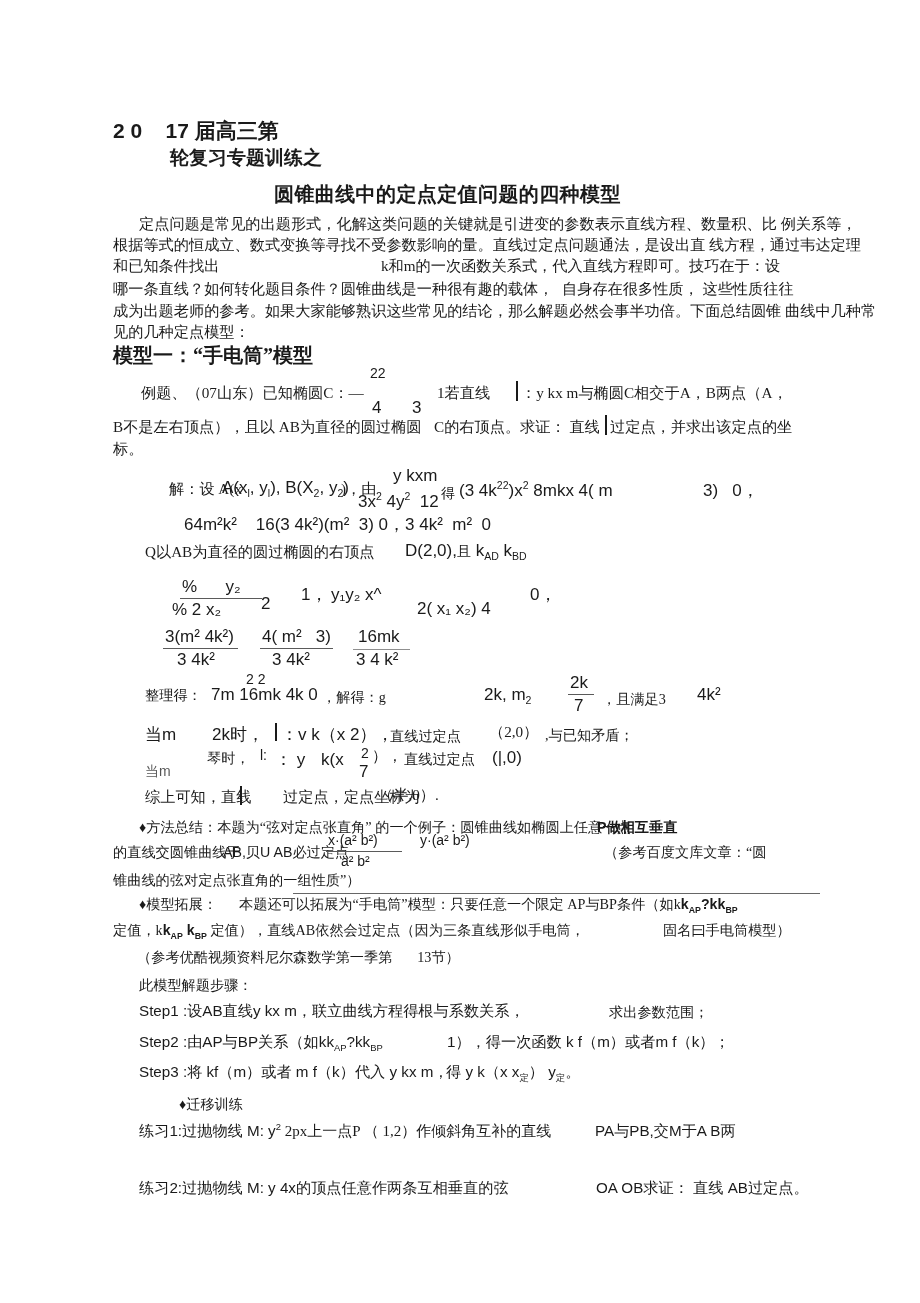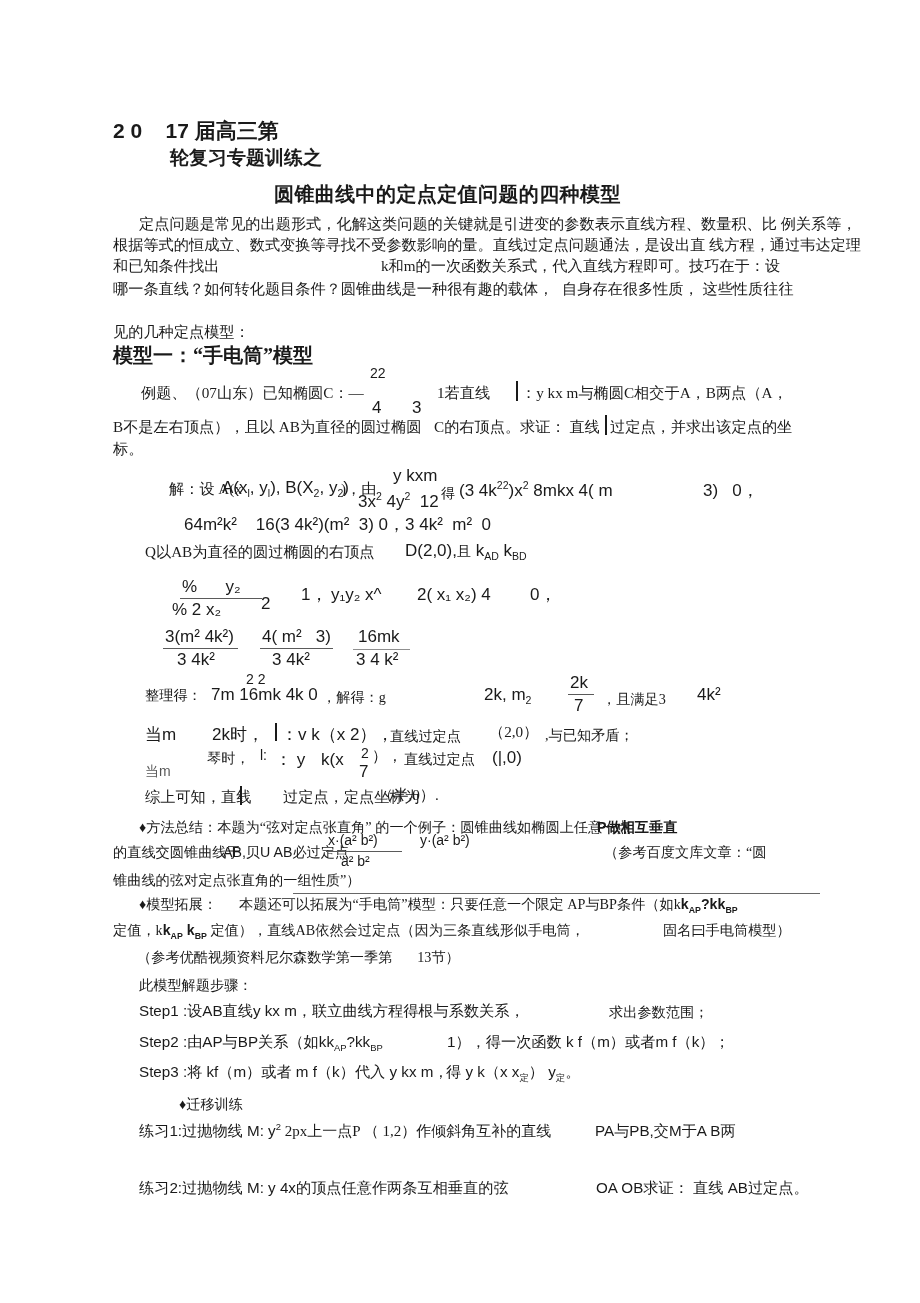--- a/index.html
+++ b/index.html
@@ -70,20 +70,21 @@
   <div class="t hdr1 sans" style="left:113px; top:120px;">2 0    17 届高三第</div>
   <div class="t hdr2 serif" style="left:170px; top:148px;">轮复习专题训练之</div>
   <div class="t doc-title serif" style="left:274px; top:184px;">圆锥曲线中的定点定值问题的四种模型</div>
 
   <div class="t body-line serif" style="left:139px; top:216px;">定点问题是常见的出题形式，化解这类问题的关键就是引进变的参数表示直线方程、数量积、比 例关系等，</div>
   <div class="t body-line serif" style="left:113px; top:237px;">根据等式的恒成立、数式变换等寻找不受参数影响的量。直线过定点问题通法，是设出直 线方程，通过韦达定理</div>
   <div class="t body-line serif" style="left:113px; top:258px;">和已知条件找出</div>
   <div class="t body-line serif" style="left:381px; top:258px;">k和m的一次函数关系式，代入直线方程即可。技巧在于：设</div>
   <div class="t body-line serif" style="left:113px; top:281px;">哪一条直线？如何转化题目条件？圆锥曲线是一种很有趣的载体，</div>
   <div class="t body-line serif" style="left:562px; top:281px;">自身存在很多性质， 这些性质往往</div>
+  <div class="t body-line serif" style="left:113px; top:303px;">成为出题老师的参考。如果大家能够熟识这些常见的结论，那么解题必然会事半功倍。下面总结圆锥 曲线中几种常</div>
   <div class="t body-line serif" style="left:113px; top:324px;">见的几种定点模型：</div>
 
   <div class="t section-head serif" style="left:113px; top:345px;text-align:center;">模型一：“手电筒”模型</div>
 
   <div class="t body-line serif" style="left:141px; top:385px;">例题、（07山东）已知椭圆C：—</div>
 
   <div class="t math-sm sans" style="left:370px; top:366px;">22</div>
   <div class="t math sans" style="left:372px; top:399px;">4</div>
   <div class="t math sans" style="left:412px; top:399px;">3</div>
 
@@ -112,21 +113,21 @@
 
   <div class="t body-line serif" style="left:145px; top:544px;">Q以AB为直径的圆过椭圆的右顶点</div>
   <div class="t math sans" style="left:405px; top:542px;">D(2,0),<span class="cn" style="font-size:14px;">且</span> k<sub>AD</sub> k<sub>BD</sub></div>
 
   <div class="t math sans" style="left:182px; top:578px;">%      y₂</div>
   <div class="rule" style="left:180px; top:598px; width:82px;"></div>
   <div class="t math sans" style="left:172px; top:601px;">% 2 x₂</div>
   <div class="t math sans" style="left:261px; top:595px;">2</div>
   <div class="t math sans" style="left:301px; top:586px;">1，</div>
   <div class="t math sans" style="left:331px; top:586px;">y₁y₂ x^</div>
-  <div class="t math sans" style="left:417px; top:586px;text-align:center;">2( x₁ x₂) 4</div>
+  <div class="t math sans" style="left:417px; top:600px;text-align:center;">2( x₁ x₂) 4</div>
   <div class="t math sans" style="left:530px; top:586px;">0，</div>
 
   <div class="t math sans" style="left:165px; top:628px;">3(m² 4k²)</div>
   <div class="rule" style="left:163px; top:648px; width:75px;"></div>
   <div class="t math sans" style="left:177px; top:651px;">3 4k²</div>
 
   <div class="t math sans" style="left:262px; top:628px;">4( m²   3)</div>
   <div class="rule" style="left:260px; top:648px; width:73px;"></div>
   <div class="t math sans" style="left:272px; top:651px;">3 4k²</div>
 

